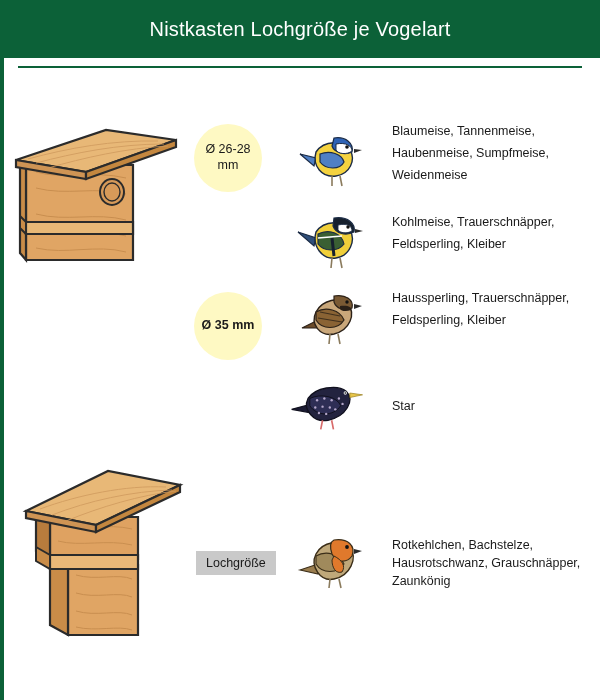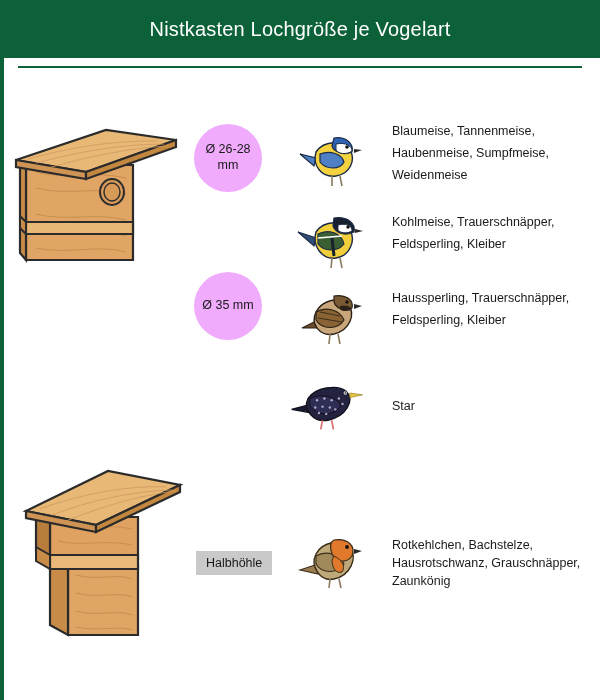--- a/index.html
+++ b/index.html
@@ -54,21 +54,21 @@
     width: 4px;
     height: 700px;
     background: #0c6138;
   }
   
   .circle {
     position: absolute;
     width: 68px;
     height: 68px;
     border-radius: 50%;
-    background: #f0abfc;
+    background: #fef9c3;
     display: flex;
     align-items: center;
     justify-content: center;
     text-align: center;
     font-size: 12.5px;
     line-height: 1.25;
     color: #1a1a1a;
   }
   .halfbox {
     position: absolute;
@@ -178,21 +178,21 @@
     <path d="M46,19 C55,17 60,20 60,25 C55,28 48,27 46,24 Z" fill="#ffffff" stroke="#1b2b45" stroke-width="0.9"></path>
     <circle cx="56" cy="21" r="1.7" fill="#111111"></circle>
     <polygon points="63,23 71,25 63,27" fill="#2b2b2b"></polygon>
     <path d="M40,32 L42,50" stroke="#16202e" stroke-width="3"></path>
     <line x1="40" y1="52" x2="39" y2="62" stroke="#8a7a5c" stroke-width="1.6"></line>
     <line x1="48" y1="52" x2="50" y2="62" stroke="#8a7a5c" stroke-width="1.6"></line>
   </svg>
 
   <div class="species" style="left:392px; top:212px;">Kohlmeise, Trauerschnäpper, Feldsperling, Kleiber</div>
 
-  <div class="circle" style="left:194px; top:272px;">
+  <div class="circle" style="left:194px; top:292px;font-weight:bold;">
     <span>Ø 35 mm</span>
   </div>
 
   <svg class="bird" style="left:292px; top:282px;" viewBox="0 0 80 70">
     <ellipse cx="42" cy="62" rx="20" ry="3.5" fill="#ffffff"></ellipse>
     <polygon points="10,46 26,38 28,46" fill="#6b4b2a" stroke="#2b2118" stroke-width="1.2"></polygon>
     <path d="M24,30 C30,18 48,14 56,22 C64,32 58,48 42,52 C28,55 18,42 24,30 Z" fill="#c9a77a" stroke="#2b2118" stroke-width="1.4"></path>
     <path d="M24,30 C34,24 48,28 52,38 C46,48 30,48 24,38 Z" fill="#8a6334" stroke="#2b2118" stroke-width="1.2"></path>
     <path d="M28,30 L48,34 M26,36 L50,40" stroke="#40301d" stroke-width="1.2"></path>
     <path d="M42,14 C54,12 62,18 60,26 C52,30 44,26 42,20 Z" fill="#7a5a34" stroke="#2b2118" stroke-width="1.2"></path>
@@ -259,21 +259,21 @@
     <polygon points="88,70 172,30 172,37 88,77" fill="#c4873f" stroke="#2b2b2b" stroke-width="2.2"></polygon>
     <g stroke="#cf9a5e" stroke-width="1" fill="none" opacity="0.8">
       <path d="M32,54 C70,40 118,30 158,32"></path>
       <path d="M44,60 C80,46 124,36 164,35"></path>
       <path d="M58,66 C92,52 132,40 168,36"></path>
     </g>
     <line x1="60" y1="180" x2="130" y2="180" stroke="#2b2b2b" stroke-width="2.2"></line>
   </svg>
 
   <div class="halfbox" style="left:196px; top:551px;">
-    <span>Halbhöhle</span>
+    <span>Lochgröße</span>
   </div>
 
   <svg class="bird" style="left:292px; top:526px;" viewBox="0 0 80 70">
     <ellipse cx="42" cy="62" rx="19" ry="3.5" fill="#ffffff"></ellipse>
     <polygon points="8,44 26,38 26,48" fill="#9a7d4e" stroke="#3a2d18" stroke-width="1.2"></polygon>
     <path d="M24,28 C30,16 50,12 58,22 C66,32 58,50 42,53 C28,56 18,40 24,28 Z" fill="#bfa87a" stroke="#3a2d18" stroke-width="1.4"></path>
     <path d="M24,30 C34,24 48,28 52,38 C46,48 30,48 24,38 Z" fill="#a08a5c" stroke="#3a2d18" stroke-width="1.1"></path>
     <path d="M42,14 C56,12 64,20 60,30 C54,38 44,36 40,28 C38,22 38,16 42,14 Z" fill="#e0792c" stroke="#3a2d18" stroke-width="1.2"></path>
     <path d="M42,30 C50,34 54,40 50,46 C44,48 40,42 40,34 Z" fill="#e0792c" stroke="#3a2d18" stroke-width="1"></path>
     <circle cx="55" cy="21" r="1.9" fill="#111111"></circle>

